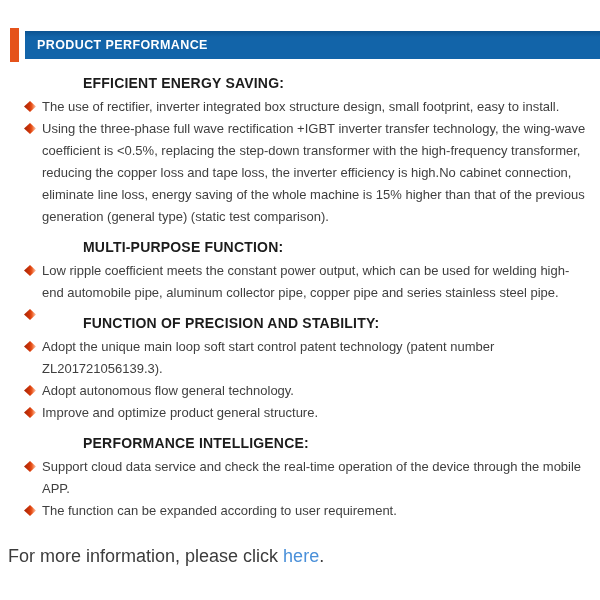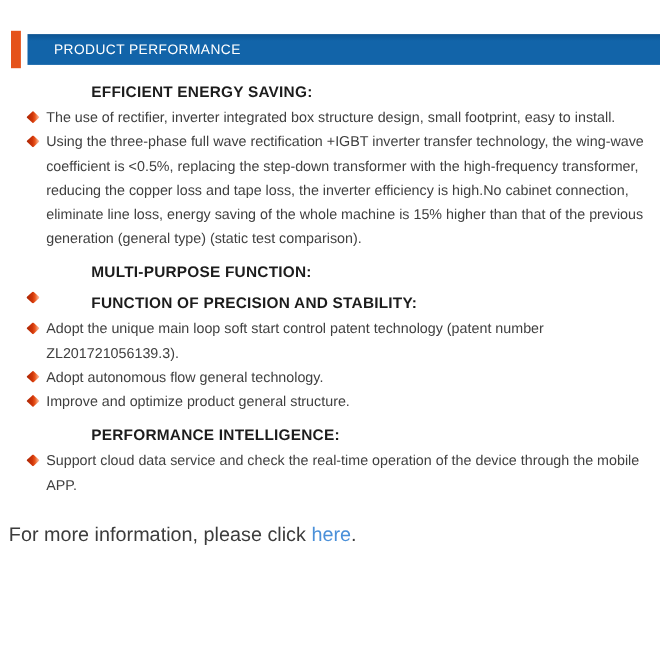--- a/index.html
+++ b/index.html
@@ -13,23 +13,23 @@
   .header-row { position: relative; height: 34px; margin-top: 28px; }
   .accent-block {
     position: absolute; left: 10px; top: 0;
     width: 9px; height: 34px;
     background: #e5531b;
   }
   .title-bar {
     position: absolute; left: 25px; right: 0; top: 3px; height: 28px;
     background: linear-gradient(180deg, #0c5391 0%, #1264a9 22%);
     color: #ffffff;
-    font-size: 12.5px; font-weight: 400;
+    font-size: 12.5px; font-weight: 700;
     line-height: 28px;
-    padding-left: 24px;
+    padding-left: 12px;
     letter-spacing: 0.4px;
   }
   .content { margin-top: 13px; }
   section { margin-bottom: 11px; }
   h2 {
     margin: 0 15px 4px 35px;
     font-size: 14px; line-height: 17px;
     font-weight: 700;
     color: #1c1c1c;
     letter-spacing: 0.2px;
@@ -85,20 +85,21 @@
           <span>Using the three-phase full wave rectification +IGBT inverter transfer technology, the wing-wave coefficient is &lt;0.5%, replacing the step-down transformer with the high-frequency transformer, reducing the copper loss and tape loss, the inverter efficiency is high.No cabinet connection, eliminate line loss, energy saving of the whole machine is 15% higher than that of the previous generation (general type) (static test comparison).</span>
         </li>
       </ul>
     </section>
 
     <section>
       <h2>MULTI-PURPOSE FUNCTION:</h2>
       <ul>
         <li>
           <span class="bullet-icon"></span>
+          <span>Low ripple coefficient meets the constant power output, which can be used for welding high-end automobile pipe, aluminum collector pipe, copper pipe and series stainless steel pipe.</span>
         </li>
         <li>
           <span class="bullet-icon"></span>
         </li>
       </ul>
     </section>
 
     <section>
       <h2>FUNCTION OF PRECISION AND STABILITY:</h2>
       <ul>
@@ -117,20 +118,24 @@
       </ul>
     </section>
 
     <section>
       <h2>PERFORMANCE INTELLIGENCE:</h2>
       <ul>
         <li>
           <span class="bullet-icon"></span>
           <span>Support cloud data service and check the real-time operation of the device through the mobile APP.</span>
         </li>
+        <li>
+          <span class="bullet-icon"></span>
+          <span>The function can be expanded according to user requirement.</span>
+        </li>
       </ul>
     </section>
 
   </div>
 
   <div class="footer"><span>For more information, please click </span><a href="#">here</a><span>.</span></div>
 
 </div>
 
 </body></html>

